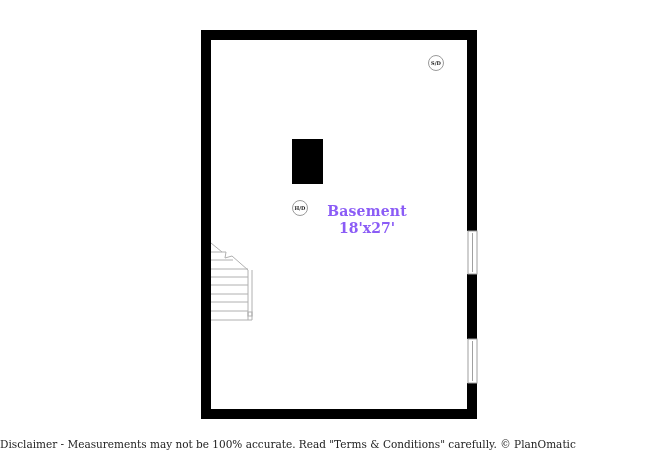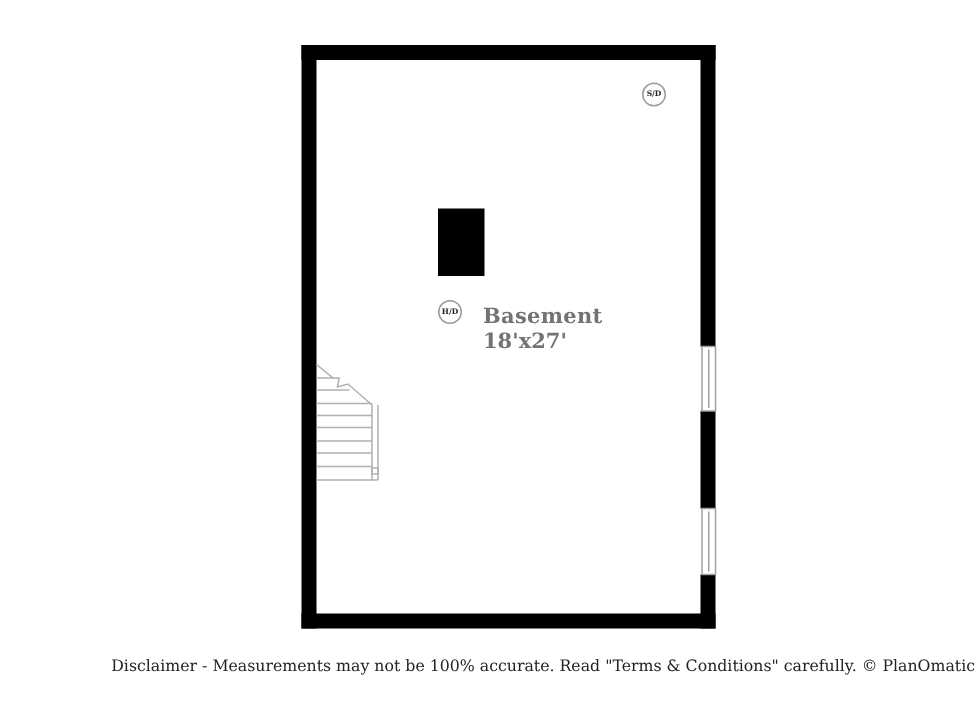--- a/index.html
+++ b/index.html
@@ -1,22 +1,22 @@
 <!DOCTYPE html>
 <html><head>
 <meta charset="utf-8">
 <style>
   html, body { margin: 0; padding: 0; background: #ffffff; }
   body { width: 650px; height: 473px; position: relative; overflow: hidden; font-family: "DejaVu Serif", serif; }
   .plan { position: absolute; left: 0; top: 0; width: 650px; height: 473px; }
-  .room-label { position: absolute; left: 322px; top: 203px; width: 90px; font-family: "DejaVu Serif", serif; font-weight: bold; color: #737373; line-height: 17px; }
+  .room-label { position: absolute; left: 322px; top: 203px; width: 90px; text-align: center; font-family: "DejaVu Serif", serif; font-weight: bold; color: #8b5cf6; line-height: 17px; }
   .room-name { font-size: 14px; display: block; letter-spacing: 0.2px; }
   .room-dim { font-size: 14px; display: block; }
   .badge { position: absolute; width: 14px; height: 14px; border: 1px solid #9a9a9a; border-radius: 50%; font-size: 5px; font-weight: bold; text-align: center; line-height: 14px; color: #222; font-family: "DejaVu Serif", serif; background: #fff; }
-  .disclaimer { position: absolute; left: 0; width: 650px; top: 438px; text-align: right; font-family: "DejaVu Serif", serif; font-size: 10.5px; color: #222; }
+  .disclaimer { position: absolute; left: 0; width: 650px; top: 438px; text-align: left; font-family: "DejaVu Serif", serif; font-size: 10.5px; color: #222; }
 </style>
 </head>
 <body>
 
 <svg class="plan" viewBox="0 0 650 473" xmlns="http://www.w3.org/2000/svg">
 
   <g>
     <rect x="201" y="30" width="276" height="10" fill="#000"></rect>
     <rect x="201" y="409" width="276" height="10" fill="#000"></rect>
     <rect x="201" y="30" width="10" height="389" fill="#000"></rect>

